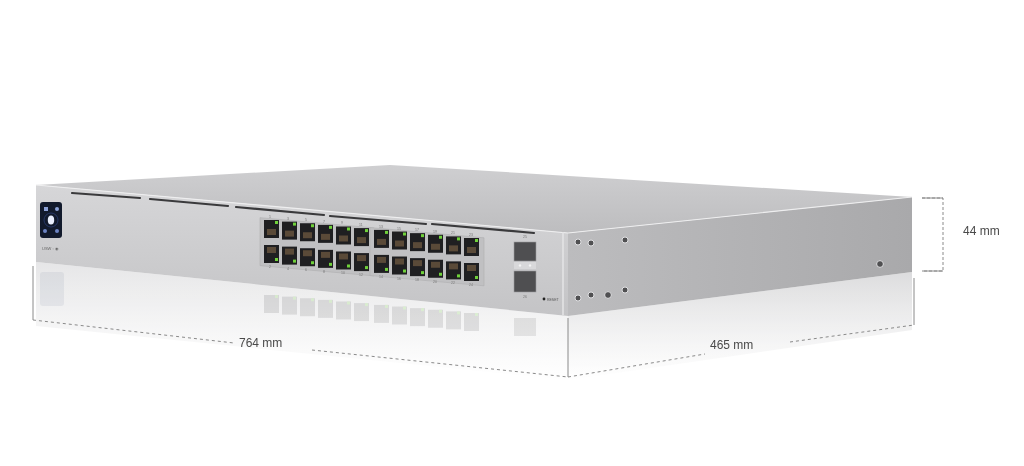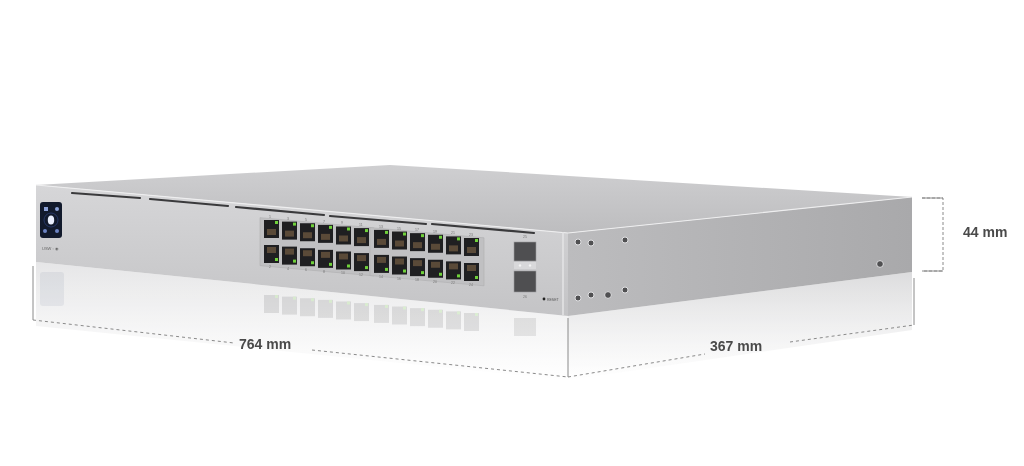--- a/index.html
+++ b/index.html
@@ -1,18 +1,18 @@
 <!DOCTYPE html>
 <html><head>
 <meta charset="utf-8">
 <style>
   html, body { margin:0; padding:0; background:#ffffff; }
   body { width:1024px; height:466px; position:relative; overflow:hidden; font-family:"Liberation Sans", sans-serif; }
   #scene { position:absolute; left:0; top:0; width:1024px; height:466px; }
-  .dim-label { position:absolute; font-family:"Liberation Sans", sans-serif; font-size:14px; color:#4a4a4a; white-space:nowrap;font-weight:bold; }
+  .dim-label { position:absolute; font-family:"Liberation Sans", sans-serif; font-size:12px; color:#4a4a4a; white-space:nowrap; }
   #dim-width-label { left:239px; top:336px; }
   #dim-depth-label { left:710px; top:338px; }
   #dim-height-label { left:963px; top:224px; }
 </style>
 </head>
 <body>
 
 <div id="scene">
   <svg width="1024" height="466" viewBox="0 0 1024 466" xmlns="http://www.w3.org/2000/svg">
     <defs>
@@ -243,15 +243,15 @@
       <polyline points="790,342 914,325" stroke-dasharray="3,3"></polyline>
       <line x1="914" y1="278" x2="914" y2="325"></line>
 
       <polyline points="922,198 943,198 943,271 922,271" stroke-dasharray="3,2"></polyline>
       <line x1="922" y1="198" x2="943" y2="198"></line>
       <line x1="922" y1="271" x2="943" y2="271"></line>
     </g>
   </svg>
 
   <div id="dim-width-label" class="dim-label">764 mm</div>
-  <div id="dim-depth-label" class="dim-label">367 mm</div>
+  <div id="dim-depth-label" class="dim-label">465 mm</div>
   <div id="dim-height-label" class="dim-label">44 mm</div>
 </div>
 
 </body></html>

